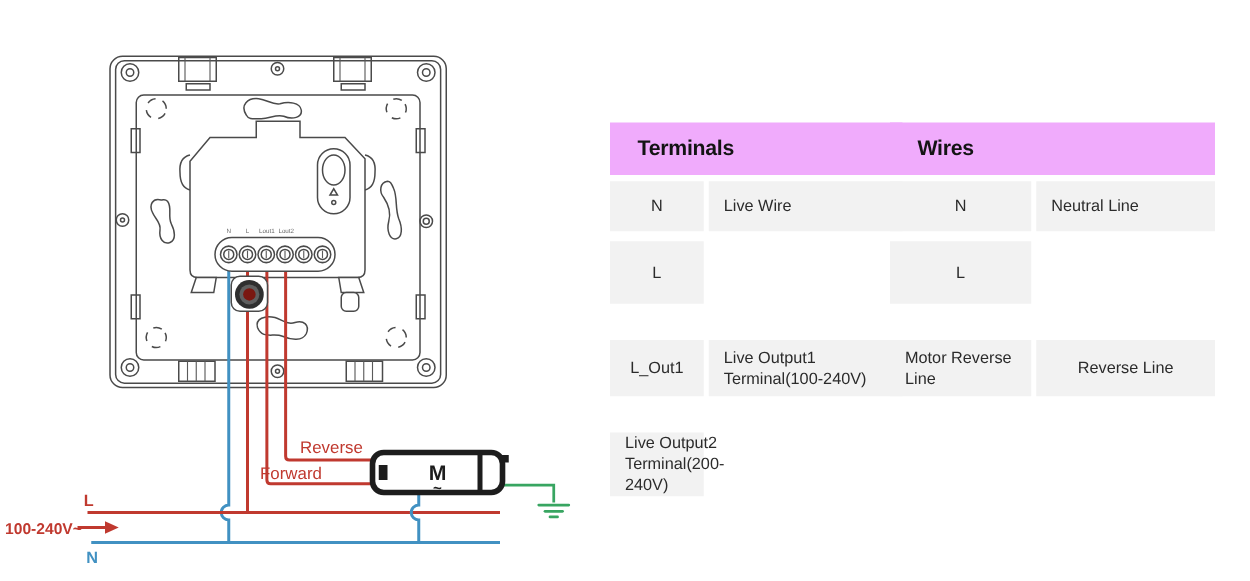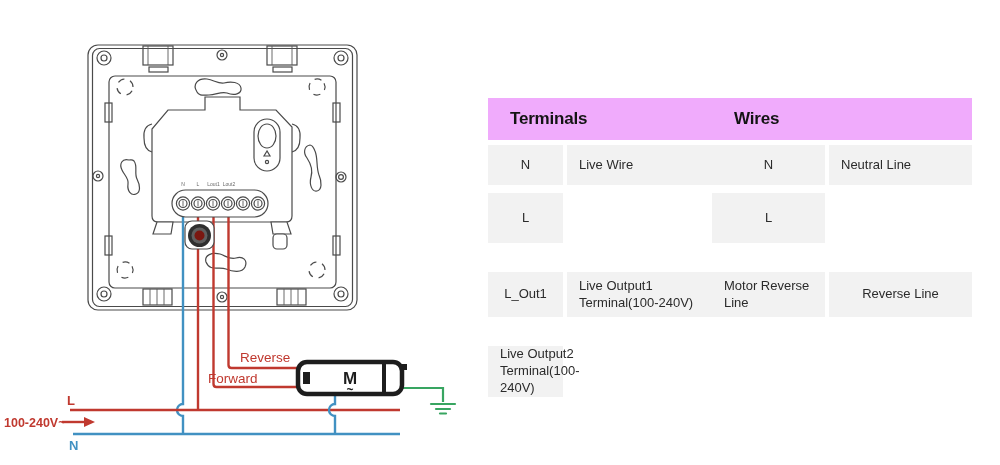--- a/index.html
+++ b/index.html
@@ -214,21 +214,21 @@
     <div class="cell val">Live Wire</div>
   </div>
   <div class="tbl-row h50">
     <div class="cell key">L</div>
   </div>
   <div class="tbl-row h45">
     <div class="cell key">L_Out1</div>
     <div class="cell val">Live Output1 Terminal(100-240V)</div>
   </div>
   <div class="tbl-row h45 last">
-    <div class="cell val">Live Output2 Terminal(100-240V)</div>
+    <div class="cell val">Live Output2 Terminal(200-240V)</div>
   </div>
 </div>
 
 <div class="tbl" id="wires-table">
   <div class="tbl-header">Wires</div>
   <div class="tbl-row h40">
     <div class="cell key">N</div>
     <div class="cell val">Neutral Line</div>
   </div>
   <div class="tbl-row h50">

